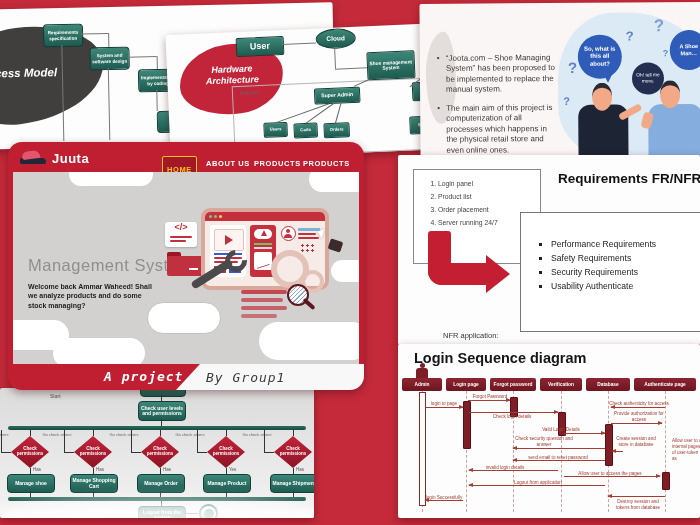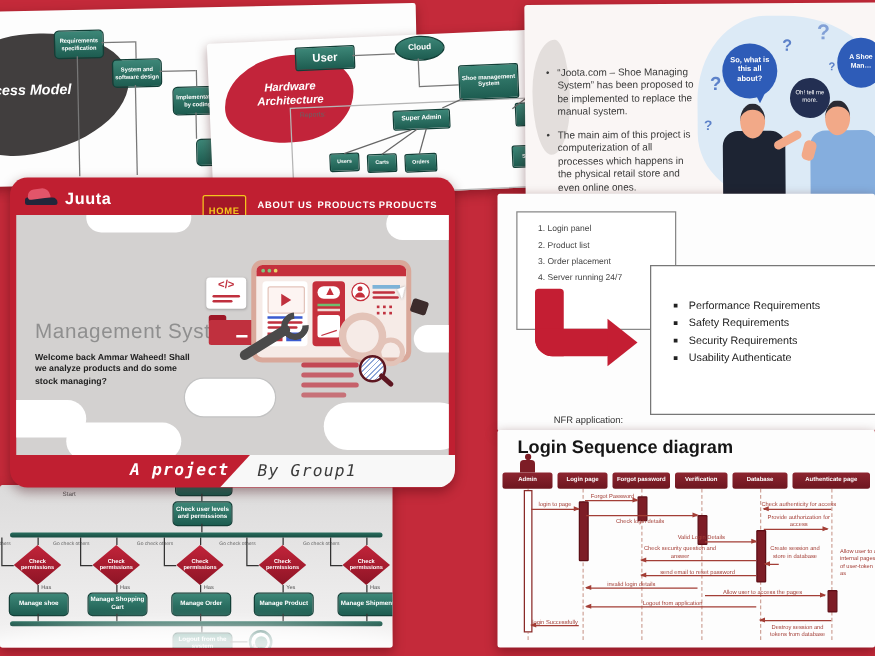--- a/index.html
+++ b/index.html
@@ -120,20 +120,21 @@
                 display:flex;align-items:center;justify-content:center;">
       <span style="color:#fff;font-size:4.8px;text-align:center;line-height:1.25;width:24px;">Oh! tell me more.</span>
     </div>
     <div class="abs" style="left:250px;top:28px;width:38px;height:40px;background:#2e5cb8;border-radius:50%;
                 display:flex;align-items:center;justify-content:center;">
       <span style="color:#fff;font-size:5.5px;font-weight:bold;text-align:center;line-height:1.2;width:28px;">A Shoe Man…</span>
     </div>
   </div>
 
   <div class="slide" style="left:398px;top:155px;width:302px;height:190px;overflow:hidden;">
+    <div class="lbl" style="left:160px;top:16px;font-size:13.5px;font-weight:bold;color:#111;">Requirements FR/NFR</div>
     <div class="abs" style="left:15px;top:14px;width:126px;height:93px;background:#fff;border:1px solid #888;">
       <ol style="margin:10px 0 0 0;padding-left:24px;font-size:6.8px;color:#444;">
         <li style="margin-bottom:6px;">Login panel</li>
         <li style="margin-bottom:6px;">Product list</li>
         <li style="margin-bottom:6px;">Order placement</li>
         <li>Server running 24/7</li>
       </ol>
     </div>
     <div class="abs" style="left:30px;top:76px;width:23px;height:54px;background:#c41e33;border-radius:3px 3px 0 14px;"></div>
     <div class="abs" style="left:30px;top:108px;width:60px;height:22px;background:#c41e33;border-radius:0 3px 3px 14px;"></div>

